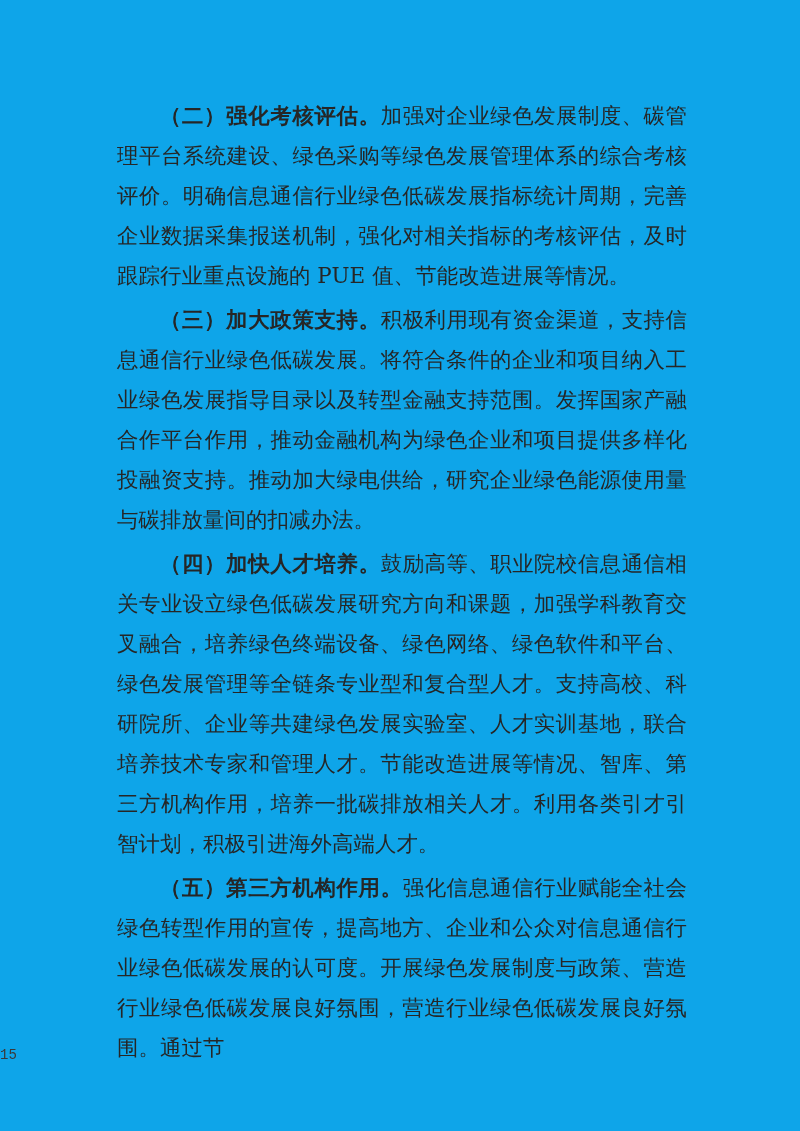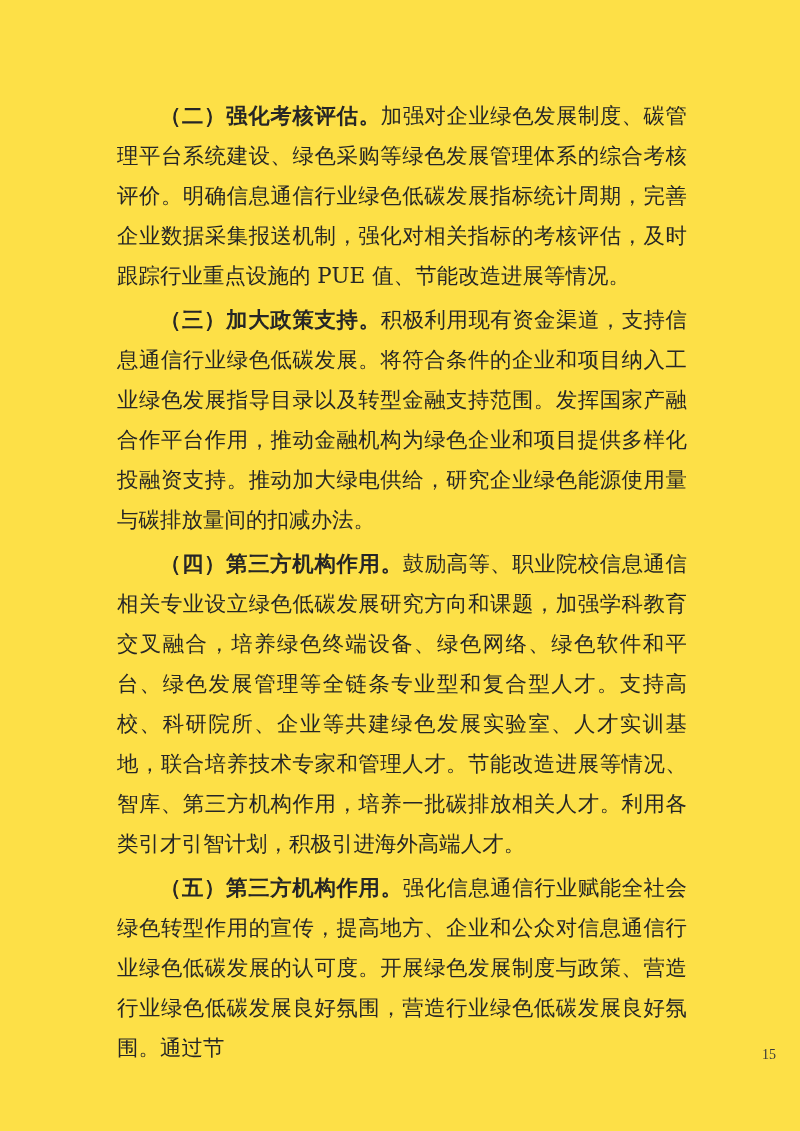--- a/index.html
+++ b/index.html
@@ -16,21 +16,21 @@
     color: #262626;
     -webkit-font-smoothing: antialiased;
   }
 
   .page {
     position: absolute;
     top: 0;
     left: 0;
     width: 800px;
     height: 1131px;
-    background: #fde047;
+    background: #0ea5e9;
   }
 
   .content {
     position: absolute;
     left: 117px;
     top: 96px;
     width: 570px;
   }
 
   .para {
@@ -52,39 +52,39 @@
   .heading {
     font-weight: bold;
     letter-spacing: 0.3px;
   }
 
   .page-number {
     position: absolute;
     left: 0;
     top: 1046px;
     width: 776px;
-    text-align: right;
+    text-align: left;
     font-size: 14px;
     line-height: 18px;
     color: #3a3a3a;
-    font-family: Liberation Serif, serif;
+    font-family: Liberation Mono, monospace;
   }
 </style>
 </head>
 <body>
 
 <div class="page">
 
   <div class="content">
 
     <p class="para"><span class="heading">（二）强化考核评估。</span><span>加强对企业绿色发展制度、碳管理平台系统建设、绿色采购等绿色发展管理体系的综合考核评价。明确信息通信行业绿色低碳发展指标统计周期，完善企业数据采集报送机制，强化对相关指标的考核评估，及时跟踪行业重点设施的 PUE 值、节能改造进展等情况。</span></p>
 
     <p class="para"><span class="heading">（三）加大政策支持。</span><span>积极利用现有资金渠道，支持信息通信行业绿色低碳发展。将符合条件的企业和项目纳入工业绿色发展指导目录以及转型金融支持范围。发挥国家产融合作平台作用，推动金融机构为绿色企业和项目提供多样化投融资支持。推动加大绿电供给，研究企业绿色能源使用量与碳排放量间的扣减办法。</span></p>
 
-    <p class="para"><span class="heading">（四）第三方机构作用。</span><span>鼓励高等、职业院校信息通信相关专业设立绿色低碳发展研究方向和课题，加强学科教育交叉融合，培养绿色终端设备、绿色网络、绿色软件和平台、绿色发展管理等全链条专业型和复合型人才。支持高校、科研院所、企业等共建绿色发展实验室、人才实训基地，联合培养技术专家和管理人才。节能改造进展等情况、智库、第三方机构作用，培养一批碳排放相关人才。利用各类引才引智计划，积极引进海外高端人才。</span></p>
+    <p class="para"><span class="heading">（四）加快人才培养。</span><span>鼓励高等、职业院校信息通信相关专业设立绿色低碳发展研究方向和课题，加强学科教育交叉融合，培养绿色终端设备、绿色网络、绿色软件和平台、绿色发展管理等全链条专业型和复合型人才。支持高校、科研院所、企业等共建绿色发展实验室、人才实训基地，联合培养技术专家和管理人才。节能改造进展等情况、智库、第三方机构作用，培养一批碳排放相关人才。利用各类引才引智计划，积极引进海外高端人才。</span></p>
 
     <p class="para"><span class="heading">（五）第三方机构作用。</span><span>强化信息通信行业赋能全社会绿色转型作用的宣传，提高地方、企业和公众对信息通信行业绿色低碳发展的认可度。开展绿色发展制度与政策、营造行业绿色低碳发展良好氛围，营造行业绿色低碳发展良好氛围。通过节</span></p>
 
   </div>
 
   <div class="page-number">15</div>
 
 </div>
 
 </body></html>

